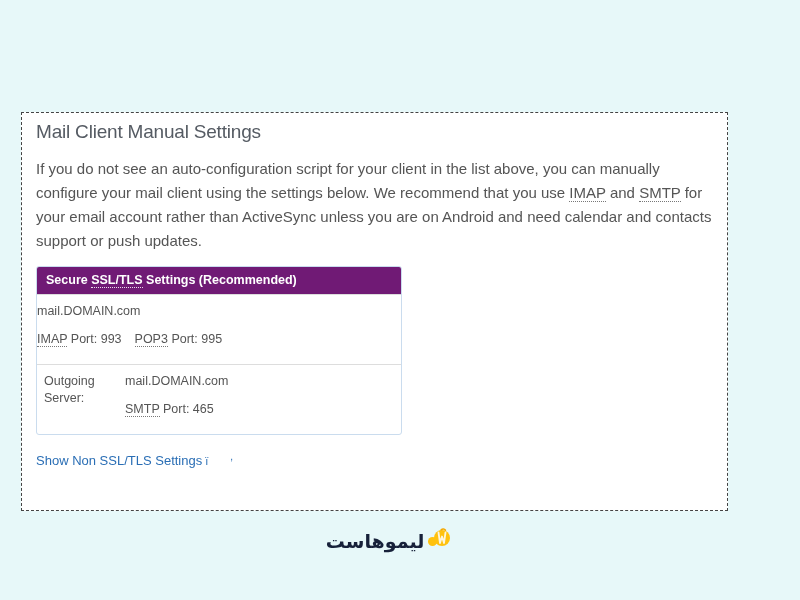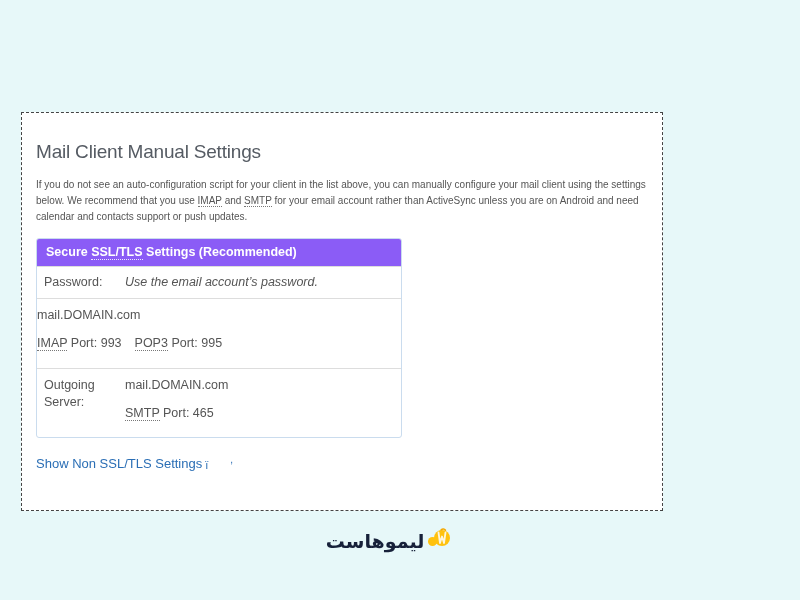--- a/index.html
+++ b/index.html
@@ -6,53 +6,53 @@
   html, body {
     width: 800px; height: 600px;
     font-family: "Liberation Sans", sans-serif;
     background: #e7f8f9;
     overflow: hidden;
     position: relative;
   }
   .panel {
     position: absolute;
     left: 21px; top: 112px;
-    width: 642px; height: 399px;
+    width: 707px; height: 399px;
     background: #ffffff;
     border: 1px dashed #444;
-    padding: 28px 14px;
+    padding: 8px 14px;
   }
   .page-title {
     font-size: 19px;
     font-weight: 300;
     color: #555b63;
     letter-spacing: -0.2px;
   }
   .intro {
     margin-top: 14px;
-    font-size: 10px;
+    font-size: 15px;
     line-height: 1.6;
     color: #555;
     max-width: 726px;
   }
   .abbr {
     border-bottom: 1px dotted #777;
     cursor: help;
   }
   .settings-table {
     margin-top: 13px;
     width: 366px;
     border: 1px solid #cadcee;
     border-radius: 3px;
     overflow: hidden;
     font-size: 12.5px;
     color: #555;
   }
   .table-header {
-    background: #8b5cf6;
+    background: #701a75;
     color: #ffffff;
     font-weight: 600;
     padding: 6px 9px;
     line-height: 15px;
   }
   .table-header .abbr { border-bottom: 1px dotted rgba(255,255,255,.85); }
   .trow {
     display: flex;
     border-top: 1px solid #ddd;
   }
@@ -126,24 +126,20 @@
     <span>If you do not see an auto-configuration script for your client in the list above, you can manually configure your mail client using the settings below. We recommend that you use </span><span class="abbr">IMAP</span><span> and </span><span class="abbr">SMTP</span><span> for your email account rather than ActiveSync unless you are on Android and need calendar and contacts support or push updates.</span>
   </p>
 
   <div class="settings-table">
 
     <div class="table-header">
       <span>Secure </span><span class="abbr">SSL/TLS</span><span> Settings (Recommended)</span>
     </div>
 
 
-    <div class="trow">
-      <div class="tlabel">Password:</div>
-      <div class="tvalue italic">Use the email account’s password.</div>
-    </div>
 
     <div class="trow tall">
       <div class="tvalue">
         <div class="server-name">mail.DOMAIN.com</div>
         <div>
           <span class="port-group"><span class="abbr">IMAP</span><span> Port: 993</span></span><span class="port-group"><span class="abbr">POP3</span><span> Port: 995</span></span>
         </div>
       </div>
     </div>
 

